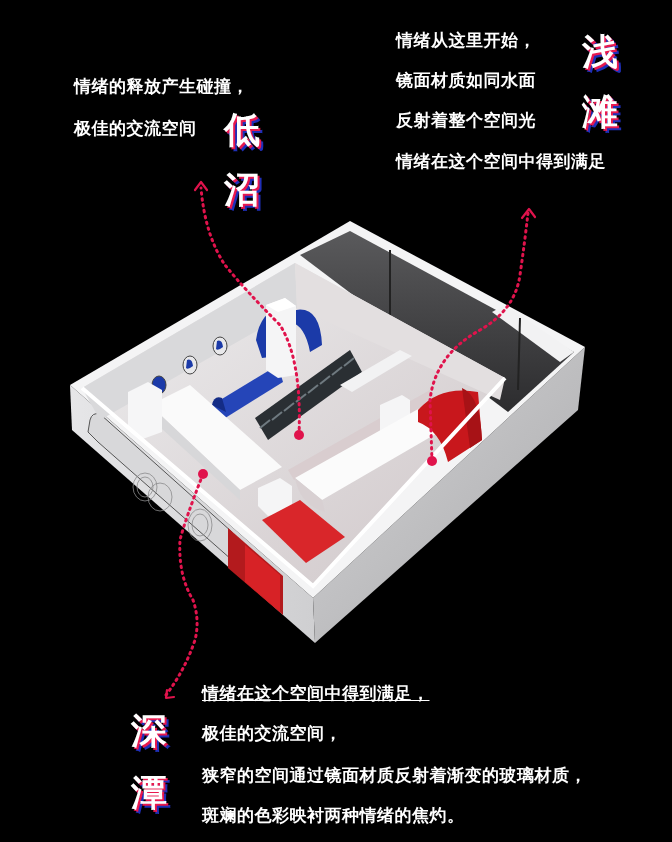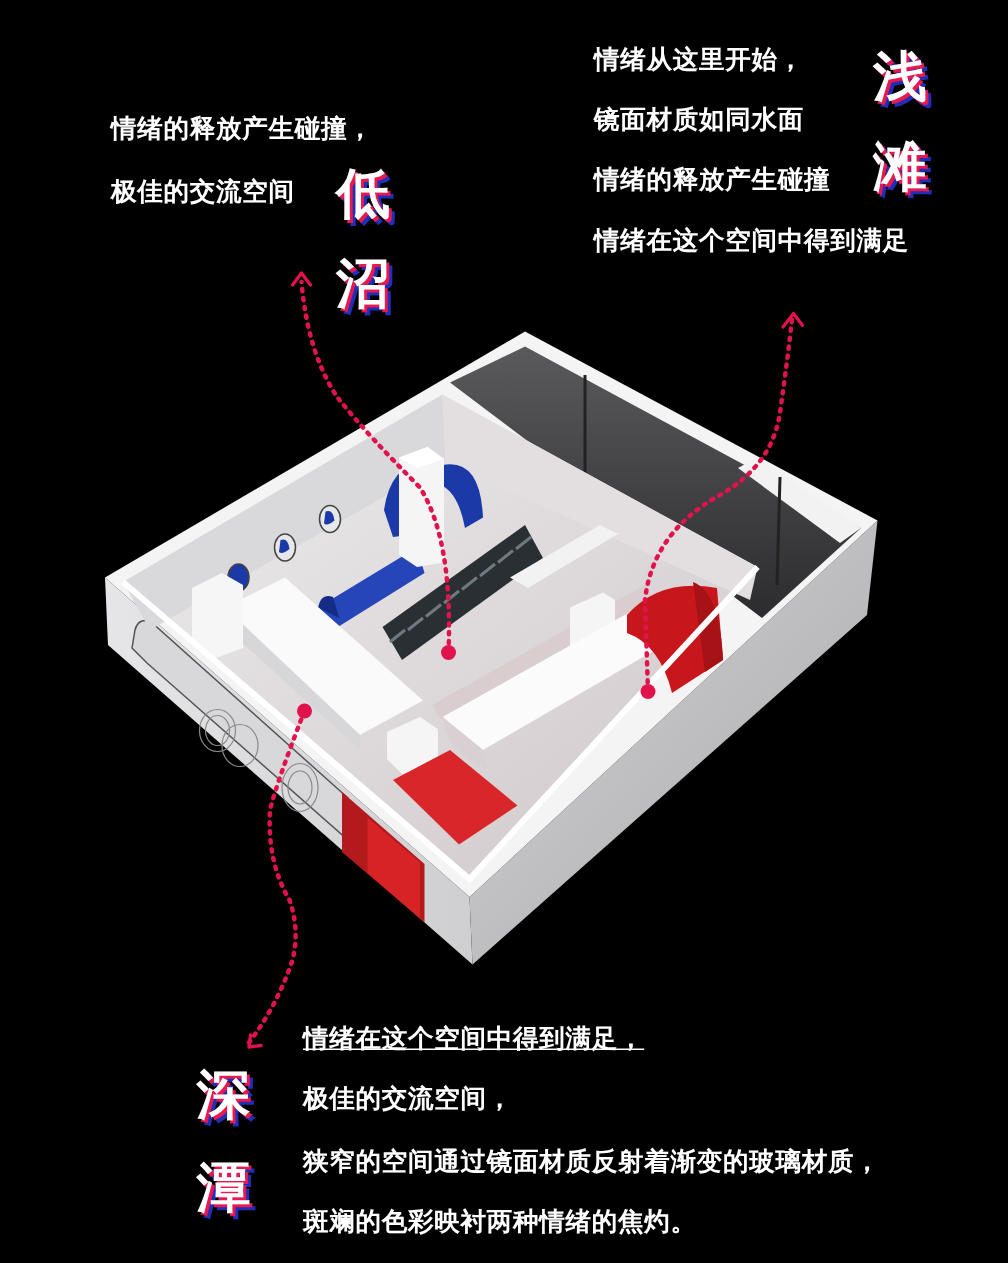--- a/index.html
+++ b/index.html
@@ -147,21 +147,21 @@
     <g fill="#e0134c">
       <circle cx="432" cy="461" r="5"></circle>
       <circle cx="299" cy="435" r="5"></circle>
       <circle cx="203" cy="474" r="5"></circle>
     </g>
   </svg>
 
   <div class="desc" style="left:396px; top:32px;">
     <span class="line" style="top:0;">情绪从这里开始，</span>
     <span class="line" style="top:40px;text-align:right;">镜面材质如同水面</span>
-    <span class="line" style="top:80px;">情绪的释放产生碰撞</span>
+    <span class="line" style="top:80px;">反射着整个空间光</span>
     <span class="line" style="top:121px;">情绪在这个空间中得到满足</span>
   </div>
   <div class="zone-title" style="left:582px; top:34px;">
     <span class="ch" style="top:0;">浅</span>
     <span class="ch" style="top:60px;">滩</span>
   </div>
 
   <div class="desc" style="left:74px; top:77px;">
     <span class="line" style="top:1px;">情绪的释放产生碰撞，</span>
     <span class="line" style="top:43px;">极佳的交流空间</span>

